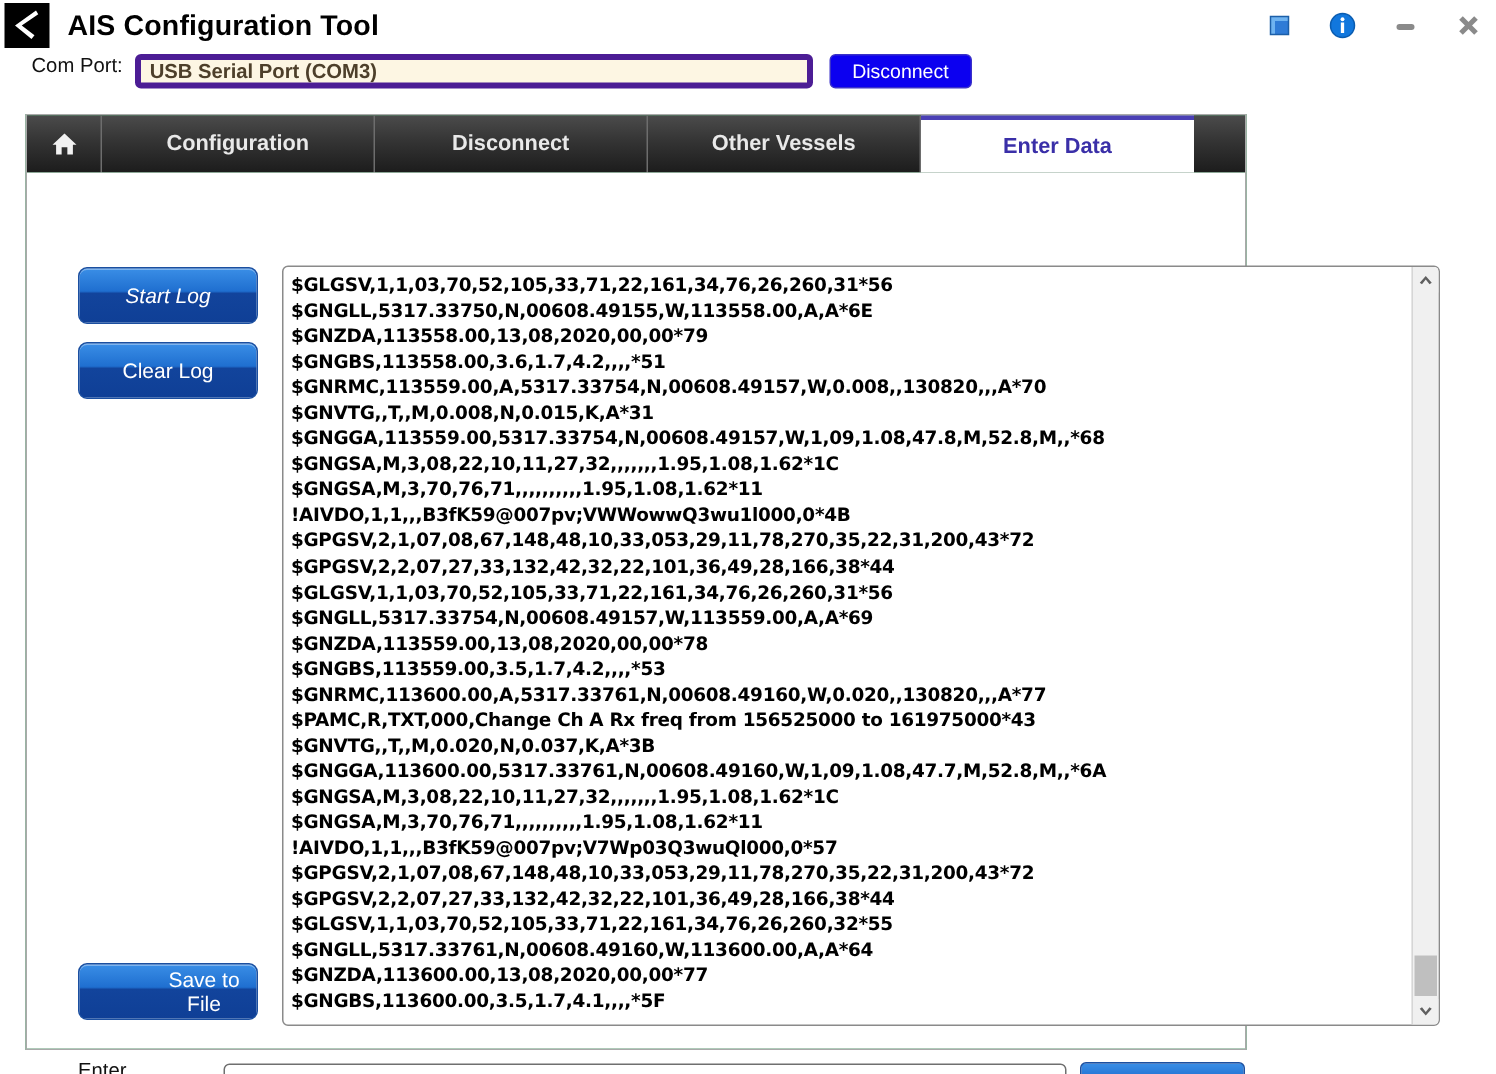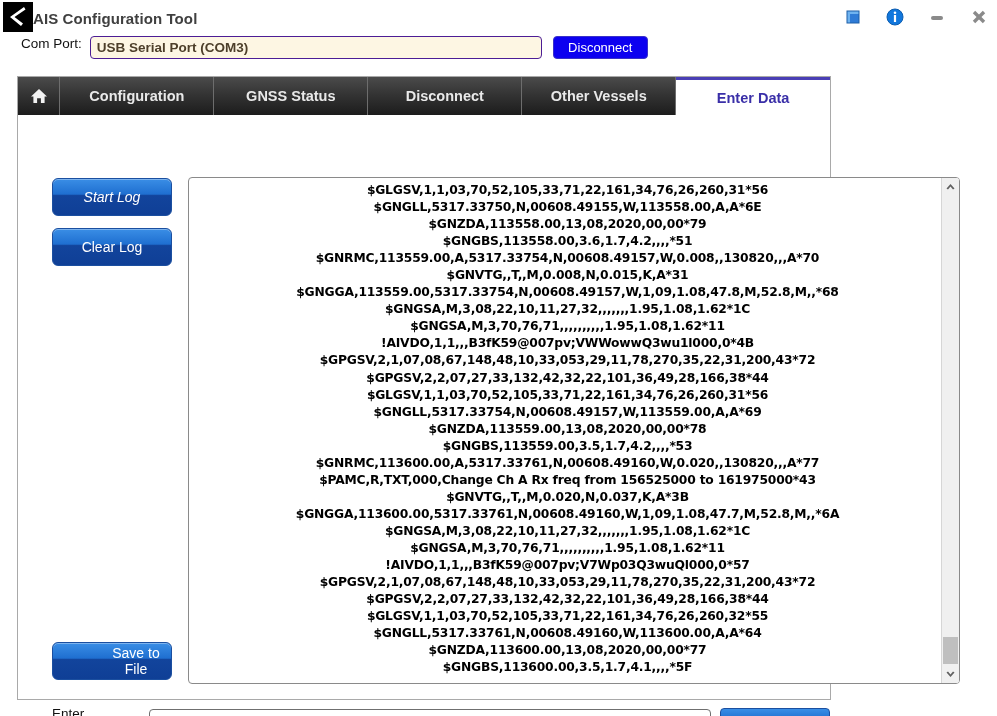--- a/index.html
+++ b/index.html
@@ -27,23 +27,24 @@
     width: 30px;
     height: 30px;
     background: #000000;
     margin-left: 3px;
     margin-top: -2px;
     position: relative;
     flex: 0 0 auto;
   }
   .app-icon svg { display:block; }
   .app-title {
-    font-size: 15px;
+    font-size: 19px;
     font-weight: bold;
-    color: #404040;
+    color: #000000;
+    margin-left: 12px;
     letter-spacing: 0.1px;
   }
   .titlebar-controls {
     position: absolute;
     right: 8px;
     top: 0;
     height: 34px;
     display: flex;
     align-items: center;
     gap: 22px;
@@ -66,21 +67,21 @@
   }
   .comport-label {
     font-size: 13.5px;
     color: #111;
   }
   .comport-input {
     width: 452px;
     height: 23px;
     margin-left: 8px;
     background: #fdf6e3;
-    border: 1px solid #4c1d95;
+    border: 4px solid #4c1d95;
     border-radius: 4px;
     font-family: "Liberation Sans", sans-serif;
     font-size: 13.5px;
     font-weight: bold;
     color: #4d3f2a;
     padding: 0 6px;
     box-sizing: border-box;
     outline: none;
   }
   .disconnect-btn {
@@ -173,21 +174,20 @@
     left: 170px;
     top: 62px;
     width: 772px;
     height: 507px;
     border: 1px solid #8a8a8a;
     border-radius: 4px;
     background: #ffffff;
     box-sizing: border-box;
     display: flex;
     overflow: hidden;
-    text-align: center;
   }
   .logtext {
     flex: 1 1 auto;
     padding: 4px 0 0 5px;
     font-family: "DejaVu Sans", sans-serif;
     font-size: 12.3px;
     font-weight: bold;
     line-height: 17.05px;
     color: #000000;
     white-space: pre;
@@ -322,23 +322,20 @@
   <div class="tabbar">
     <div class="tab tab-home">
       <span class="home-icon">
         <svg width="20" height="20" viewBox="0 0 20 20">
           <polygon points="10,3 18,10.5 15.6,10.5 15.6,17 11.9,17 11.9,12.2 8.1,12.2 8.1,17 4.4,17 4.4,10.5 2,10.5" fill="#f2f2f2"></polygon>
         </svg>
       </span>
     </div>
     <div class="tab tab-w">
       <span>Configuration</span>
-    </div>
-    <div class="tab tab-w">
-      <span>GNSS Status</span>
     </div>
     <div class="tab tab-w">
       <span>Disconnect</span>
     </div>
     <div class="tab tab-w">
       <span>Other Vessels</span>
     </div>
     <div class="tab tab-w active">
       <span>Enter Data</span>
     </div>

